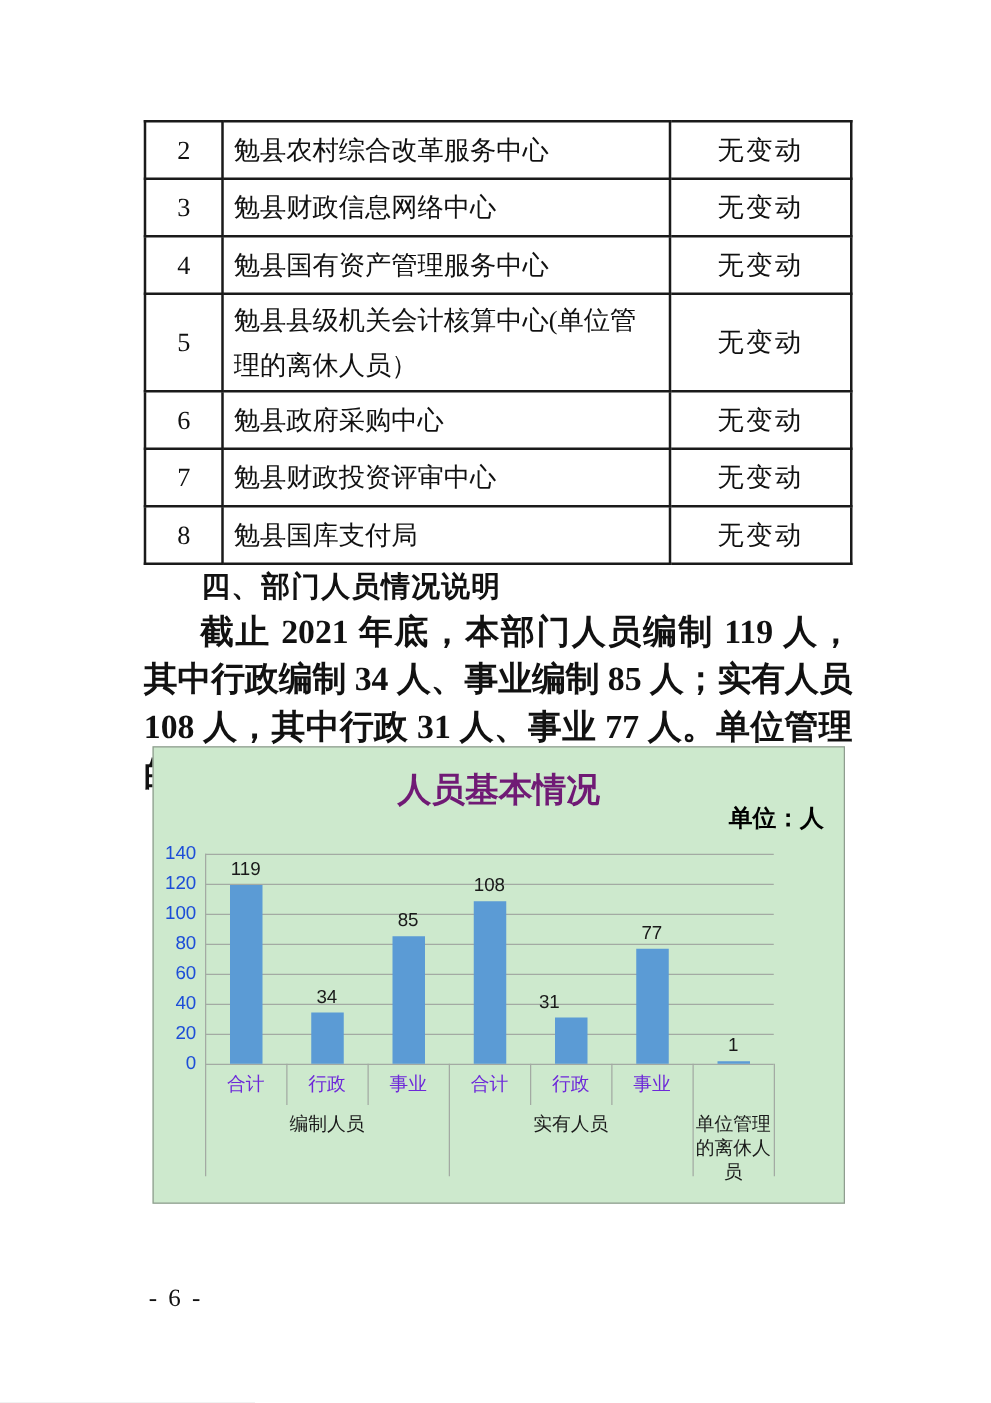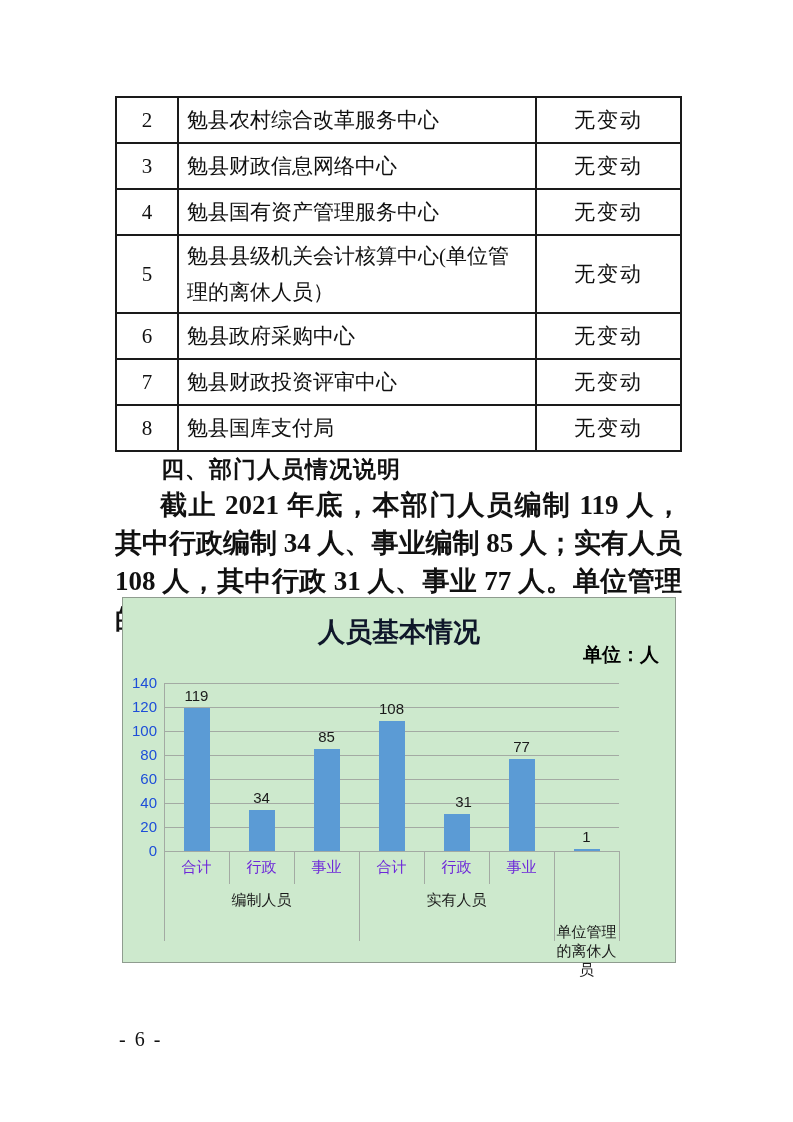--- a/index.html
+++ b/index.html
@@ -42,21 +42,21 @@
   
   #chart{
     position:absolute;left:122px;top:597px;
     width:554px;height:366px;
     border:1px solid #8f9c8f;
     box-sizing:border-box;
     font-family:"Liberation Sans","DejaVu Sans",sans-serif;
   }
   #chart-title{
     position:absolute;left:0;top:16px;width:100%;
-    text-align:center;font-size:27px;font-weight:bold;color:#0f172a;
+    text-align:center;font-size:27px;font-weight:bold;color:#701a75;
   }
   #chart-unit{
     position:absolute;right:16px;top:44px;
     font-size:19px;font-weight:bold;color:#000;
   }
   .gridline{position:absolute;height:1px;background:#a3aaa3;}
   .vline{position:absolute;width:1px;background:#a3aaa3;}
   .ytick{
     position:absolute;width:34px;text-align:right;
     font-size:15px;color:#1d4ed8;
@@ -157,39 +157,39 @@
       <div class="vline" style="left: 41px; top: 85px; height: 258px;"></div>
       <div class="bar" style="left: 60.5px; top: 110px; width: 26px; height: 143px;"></div>
       <div class="bar-label" style="left: 41px; top: 89px; width: 65px;">119</div>
       <div class="bar" style="left: 125.5px; top: 212px; width: 26px; height: 41px;"></div>
       <div class="bar-label" style="left: 106px; top: 191px; width: 65px;">34</div>
       <div class="bar" style="left: 190.5px; top: 151px; width: 26px; height: 102px;"></div>
       <div class="bar-label" style="left: 171px; top: 130px; width: 65px;">85</div>
       <div class="bar" style="left: 255.5px; top: 123px; width: 26px; height: 130px;"></div>
       <div class="bar-label" style="left: 236px; top: 102px; width: 65px;">108</div>
       <div class="bar" style="left: 320.5px; top: 216px; width: 26px; height: 37px;"></div>
-      <div class="bar-label" style="left: 308px; top: 195px; width: 65px;">31</div>
+      <div class="bar-label" style="left: 284px; top: 195px; width: 65px;">31</div>
       <div class="bar" style="left: 385.5px; top: 161px; width: 26px; height: 92px;"></div>
       <div class="bar-label" style="left: 366px; top: 140px; width: 65px;">77</div>
       <div class="bar" style="left: 450.5px; top: 251px; width: 26px; height: 2px;"></div>
       <div class="bar-label" style="left: 431px; top: 230px; width: 65px;">1</div>
       <div class="cat-label" style="left: 41px; top: 260px; width: 65px;">合计</div>
       <div class="cat-label" style="left: 106px; top: 260px; width: 65px;">行政</div>
       <div class="cat-label" style="left: 171px; top: 260px; width: 65px;">事业</div>
       <div class="cat-label" style="left: 236px; top: 260px; width: 65px;">合计</div>
       <div class="cat-label" style="left: 301px; top: 260px; width: 65px;">行政</div>
       <div class="cat-label" style="left: 366px; top: 260px; width: 65px;">事业</div>
       <div class="cat-label" style="left: 431px; top: 260px; width: 65px;"></div>
       <div class="vline" style="left: 106px; top: 253px; height: 33px;"></div>
       <div class="vline" style="left: 171px; top: 253px; height: 33px;"></div>
       <div class="vline" style="left: 236px; top: 253px; height: 90px;"></div>
       <div class="vline" style="left: 301px; top: 253px; height: 33px;"></div>
       <div class="vline" style="left: 366px; top: 253px; height: 33px;"></div>
       <div class="vline" style="left: 431px; top: 253px; height: 90px;"></div>
       <div class="vline" style="left: 496px; top: 253px; height: 90px;"></div>
       <div class="group-label" style="left: 238px; top: 292px; width: 191px;">实有人员</div>
       <div class="group-label" style="left: 43px; top: 292px; width: 191px;">编制人员</div>
-      <div class="group-label" style="left: 433px; top: 292px; width: 61px; margin-top: 32px;">单位管理的离休人员</div>
+      <div class="group-label" style="left: 433px; top: 292px; width: 61px;">单位管理的离休人员</div>
     </div>
 
   <div id="page-number">- 6 -</div>
 
 </div>
 
 </body></html>

